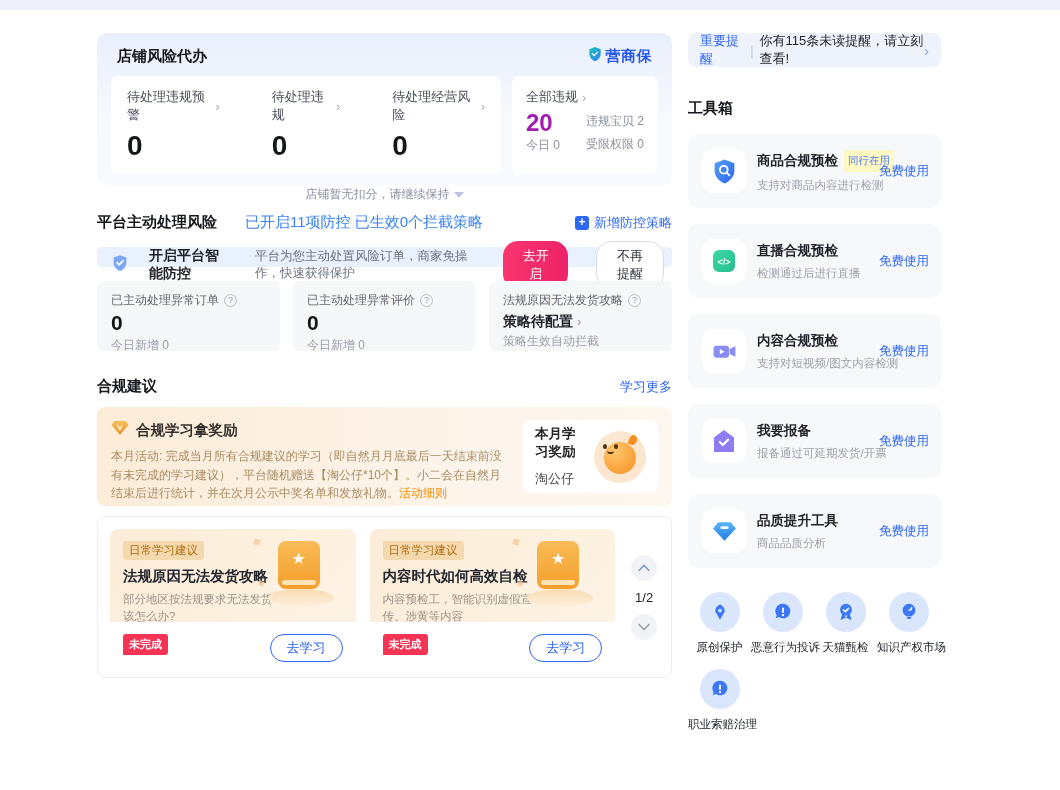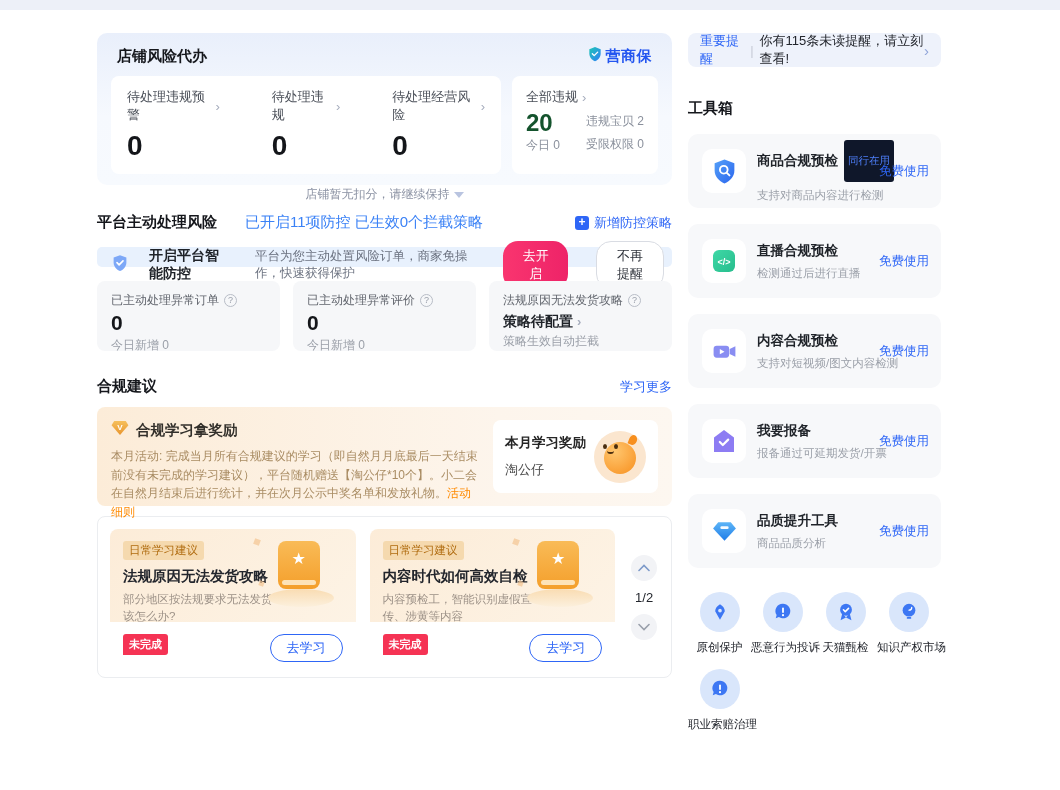--- a/index.html
+++ b/index.html
@@ -17,21 +17,21 @@
   .cr-title { font-size:15px; font-weight:bold; color:#15171c; }
   .logo { display:flex; align-items:center; gap:3px; }
   .logo-text { font-size:15px; font-weight:bold; color:#2456f0; letter-spacing:.5px; }
   .stats-row { display:flex; gap:11px; }
   .box-main { flex:1; background:#fff; border-radius:8px; padding:12px 16px; display:flex; gap:52px; }
   .stat-label { font-size:13px; color:#4a4f58; display:flex; align-items:center; gap:4px; cursor:pointer; }
   .chev { color:#a6adbd; font-size:13px; }
   .stat-num { font-size:28px; font-weight:600; color:#14161a; margin-top:6px; }
   .box-all { width:146px; background:#fff; border-radius:8px; padding:12px 14px; }
   .ba-row { display:flex; justify-content:space-between; margin-top:4px; }
-  .ba-num { font-size:24px; font-weight:700; color:#14532d; line-height:1.05; }
+  .ba-num { font-size:24px; font-weight:700; color:#a21caf; line-height:1.05; }
   .ba-today { font-size:12px; color:#8a909c; margin-top:2px; }
   .ba-side { font-size:12px; color:#8a909c; line-height:1.9; text-align:left; }
   .cr-footer { text-align:center; font-size:12px; color:#8b92a3; margin-top:12px; cursor:pointer; }
   .tri-down { display:inline-block; width:0; height:0; border-left:5px solid transparent;
     border-right:5px solid transparent; border-top:6px solid #b9c4e0; margin-left:4px; vertical-align:middle; }
 
   
   .sec-head { display:flex; align-items:center; margin-top:28px; }
   .sec-title { font-size:15px; font-weight:bold; color:#15171c; }
   .sec-meta { font-size:15px; color:#3b82f6; margin-left:28px; }
@@ -62,21 +62,21 @@
 
   
   .sec-head2 { display:flex; align-items:center; justify-content:space-between; margin-top:26px; }
   .reward-banner { margin-top:11px; background:linear-gradient(90deg,#fcecd8,#fdf5ec 70%,#fdf7f0);
     border-radius:8px; padding:13px 14px; display:flex; gap:14px; height:99px; }
   .rb-left { flex:1; }
   .rb-title-row { display:flex; align-items:center; gap:7px; }
   .rb-title { font-size:14.5px; font-weight:bold; color:#33302b; }
   .rb-body { font-size:12px; color:#a98c63; line-height:1.55; margin-top:7px; }
   .orange-link { color:#ff8a00; cursor:pointer; }
-  .rb-box { width:165px; background:#fff; border-radius:8px; padding:12px 12px; display:flex;
+  .rb-box { width:135px; background:#fff; border-radius:8px; padding:12px 12px; display:flex;
     align-items:center; gap:8px; }
   .rb-box-label { font-size:13.5px; font-weight:bold; color:#262626; }
   .rb-box-name { font-size:13px; color:#4a4a4a; margin-top:9px; }
   .mascot { width:52px; height:52px; border-radius:50%; background:#fbe6cf; position:relative; flex:none; }
   .m-body { position:absolute; left:10px; top:11px; width:32px; height:32px; border-radius:50%;
     background:radial-gradient(circle at 35% 30%,#ffc66e,#f78f1e); }
   .m-ear { position:absolute; right:9px; top:4px; width:8px; height:10px; border-radius:50% 50% 50% 0;
     background:#f78f1e; transform:rotate(20deg); }
   .m-eye { position:absolute; top:13px; width:4px; height:5px; border-radius:50%; background:#4a2e0f; }
   .m-eye.l { left:9px; } .m-eye.r { left:20px; }
@@ -118,21 +118,21 @@
   .ap-text { color:#23262d; }
   .ap-chev { margin-left:auto; color:#8fa4d9; font-size:15px; }
   .tb-title { font-size:15px; font-weight:bold; color:#15171c; margin:32px 0 16px; }
   .tool-card { background:#f7f8fa; border-radius:10px; height:74px; margin-bottom:16px;
     display:flex; align-items:center; gap:11px; padding:0 12px 0 14px; cursor:pointer; }
   .tool-ic { width:44px; height:44px; background:#fff; border-radius:10px; flex:none;
     display:flex; align-items:center; justify-content:center; }
   .tool-body { flex:1; min-width:0; }
   .tool-name-row { display:flex; align-items:center; gap:6px; }
   .tool-name { font-size:13.5px; font-weight:bold; color:#1f2329; white-space:nowrap; }
-  .tool-badge { background:#0f172a; color:#4d7ef7; font-size:10.5px; padding:14px 4px; border-radius:3px; white-space:nowrap;text-align:center; }
+  .tool-badge { background:#fef9c3; color:#4d7ef7; font-size:10.5px; padding:4px 4px; border-radius:3px; white-space:nowrap;text-align:center; }
   .tool-desc { font-size:11.5px; color:#9a9fa8; margin-top:6px; white-space:nowrap; }
   .tool-link { font-size:12.5px; color:#2e66f6; white-space:nowrap; }
 
   .quick-grid { display:flex; flex-wrap:wrap; margin-top:24px; }
   .ql-item { width:63px; margin-bottom:14px; text-align:center; cursor:pointer; }
   .ql-circle { width:40px; height:40px; border-radius:50%; background:#d9e6fb; margin:0 auto 8px;
     display:flex; align-items:center; justify-content:center; }
   .ql-label { font-size:11.5px; color:#23262d; white-space:nowrap; }
 </style>
 </head>

